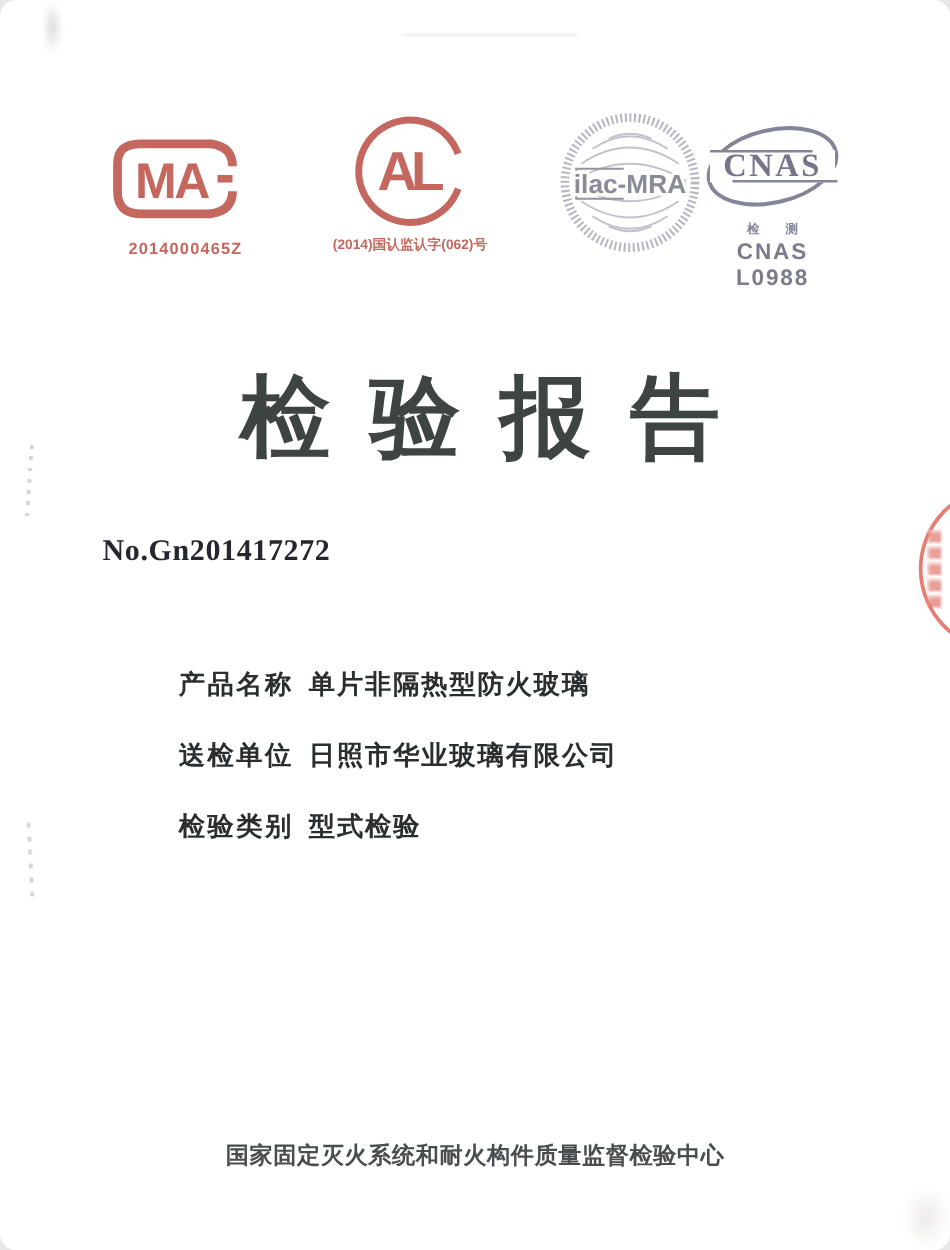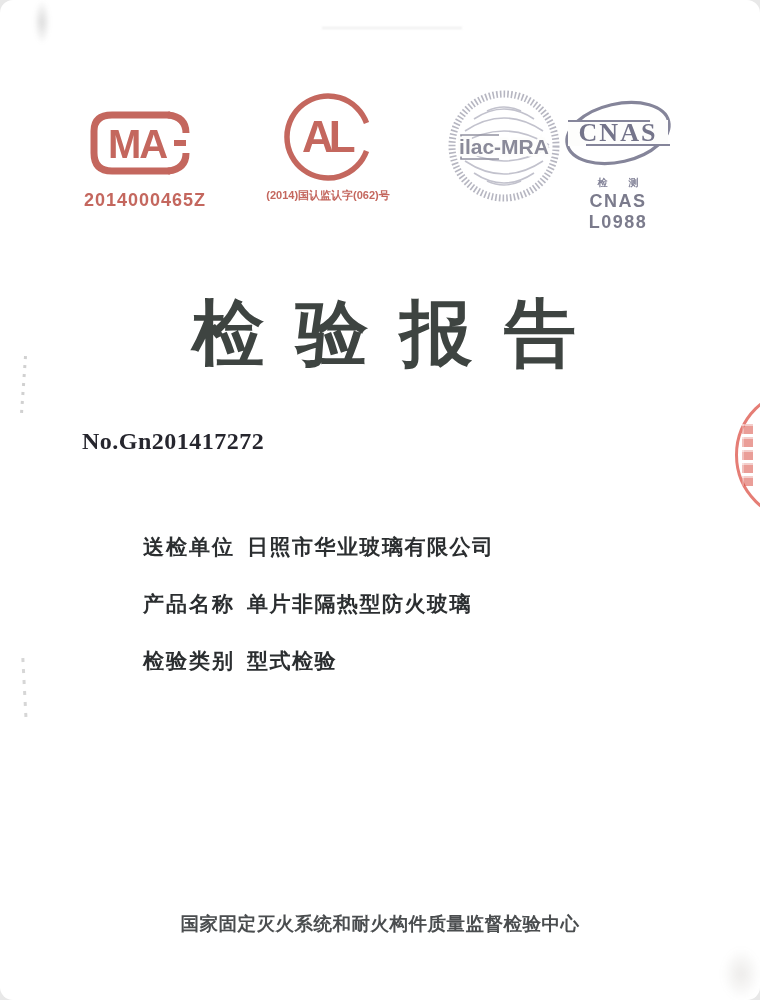--- a/index.html
+++ b/index.html
@@ -13,21 +13,21 @@
     margin: 0 auto;
     background: #ffffff;
     overflow: hidden;
     border-radius: 13px;
   }
 
   
   .logo-block { position: absolute; }
 
   .cma-block   { left: 84px;  top: 108px; width: 110px; text-align: center; }
-  .cma-caption { margin-top: 8px; font-size: 18px; font-weight: bold;
+  .cma-caption { margin-top: 8px; font-size: 13px; font-weight: bold;
                  color: #c4675e; letter-spacing: 1px; filter: blur(.3px); text-align: right; }
 
   .cal-block   { left: 258px; top: 92px;  width: 140px; text-align: center; }
   .cal-caption { margin-top: 2px; font-size: 11px; font-weight: bold;
                  color: #c4675e; white-space: nowrap; filter: blur(.4px); }
 
   .ilac-block  { left: 447px; top: 89px;  width: 114px; }
 
   .cnas-block  { left: 561px; top: 96px;  width: 114px; text-align: center; }
   .cnas-sub    { margin-top: 2px; font-size: 10px; color: #85859a;
@@ -162,26 +162,26 @@
     <div class="cnas-sub">检 测</div>
     <div class="cnas-caption">CNAS L0988</div>
   </div>
 
   <div class="title">检 验 报 告</div>
 
   <div class="report-no">No.Gn201417272</div>
 
   <div class="fields">
     <div class="field-row">
+      <span class="field-label">产品名称</span>
+      <span class="field-value">单片非隔热型防火玻璃</span>
+    </div>
+    <div class="field-row">
       <span class="field-label">送检单位</span>
       <span class="field-value">日照市华业玻璃有限公司</span>
-    </div>
-    <div class="field-row">
-      <span class="field-label">产品名称</span>
-      <span class="field-value">单片非隔热型防火玻璃</span>
     </div>
     <div class="field-row">
       <span class="field-label">检验类别</span>
       <span class="field-value">型式检验</span>
     </div>
   </div>
 
   <div class="footer-org">国家固定灭火系统和耐火构件质量监督检验中心</div>
 
   <div class="stamp-arc"></div>

